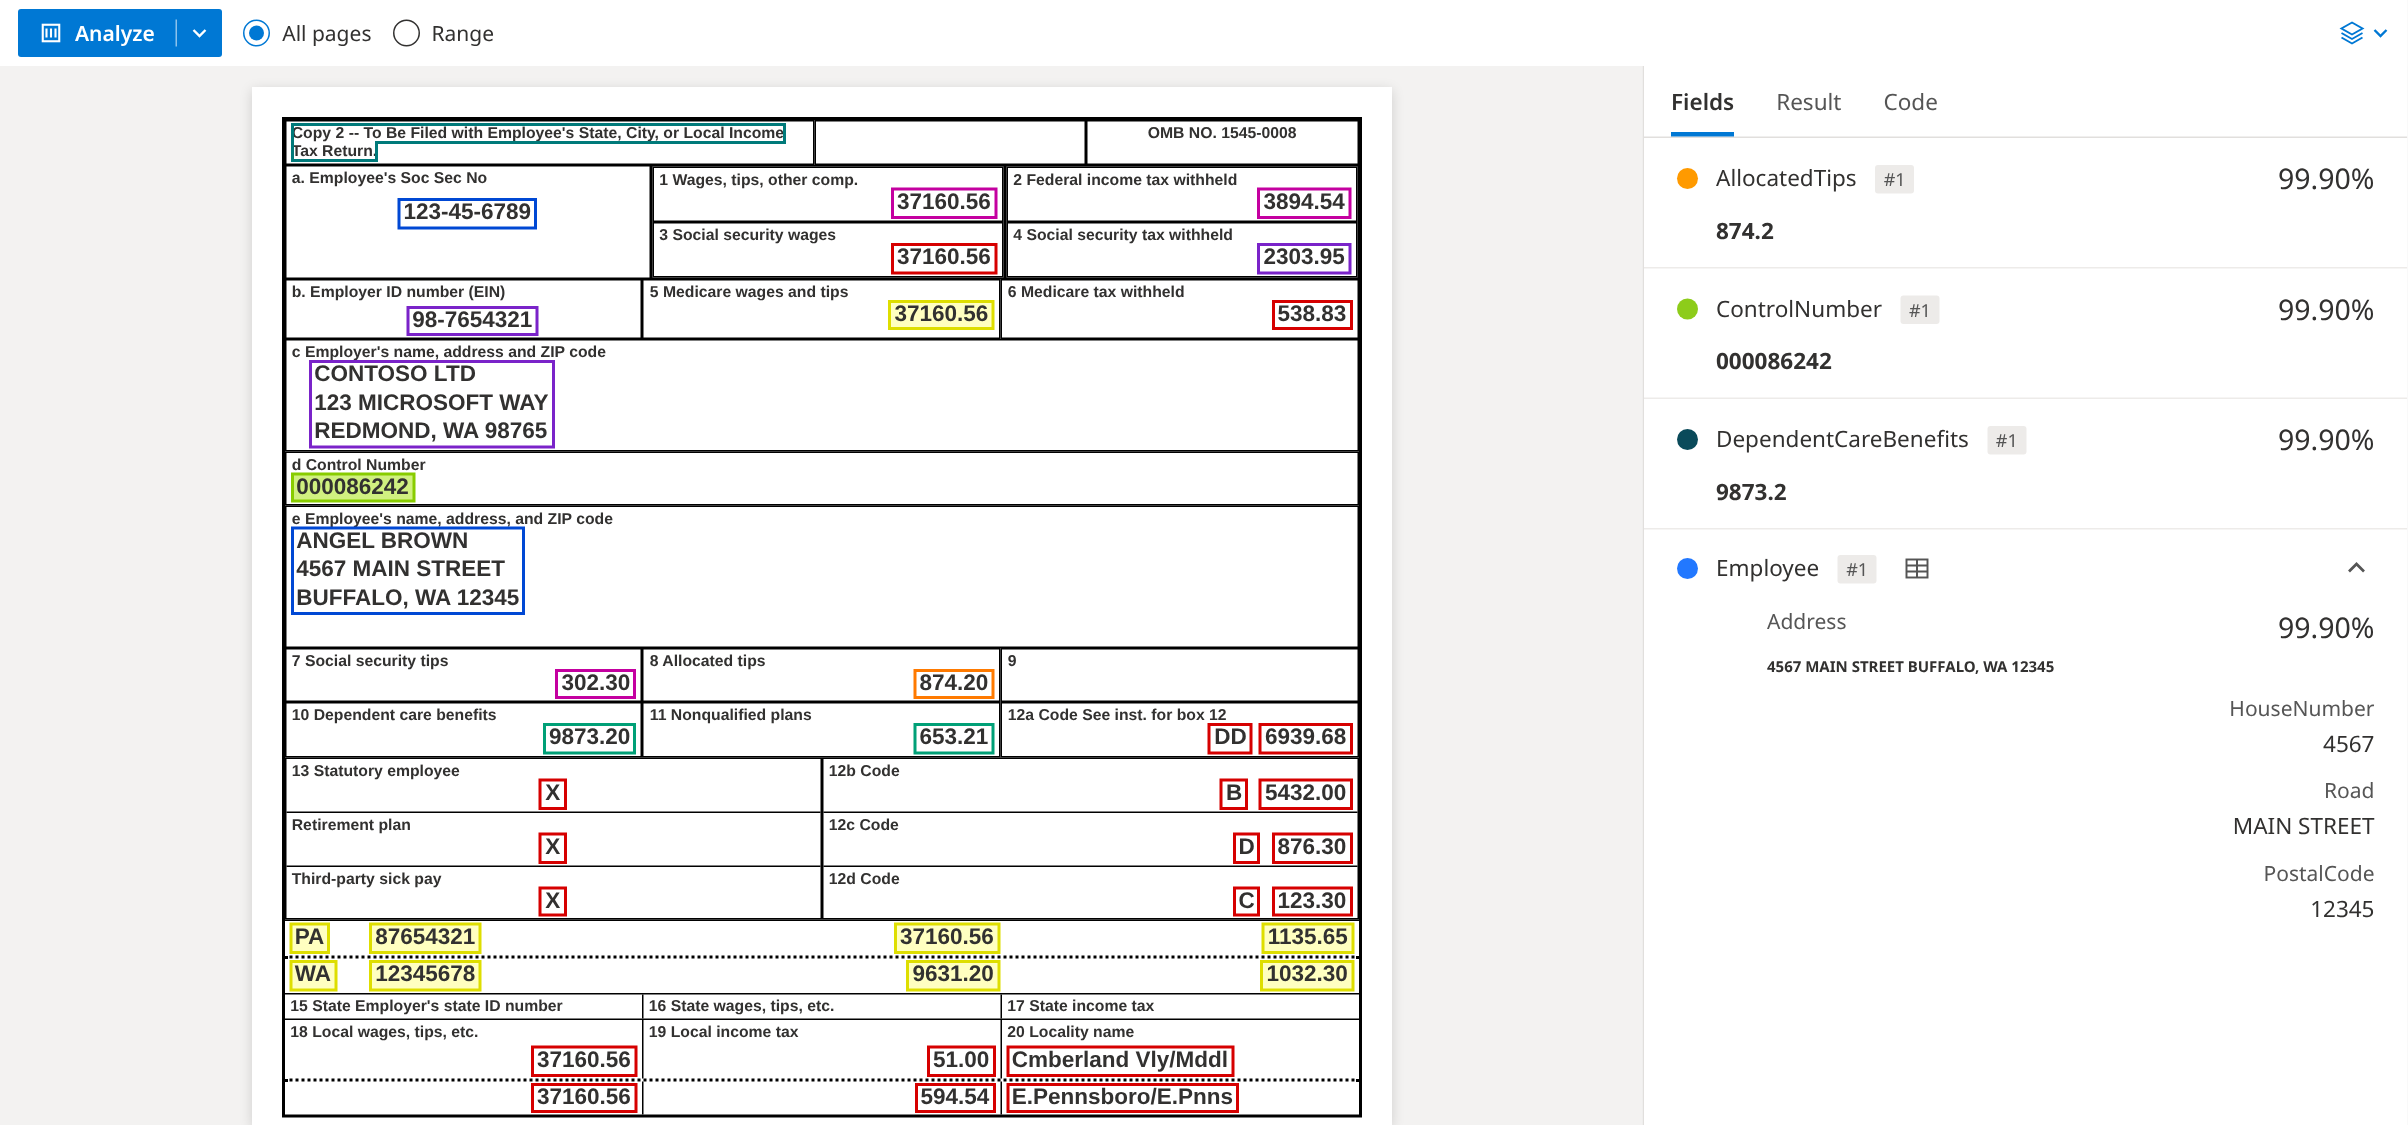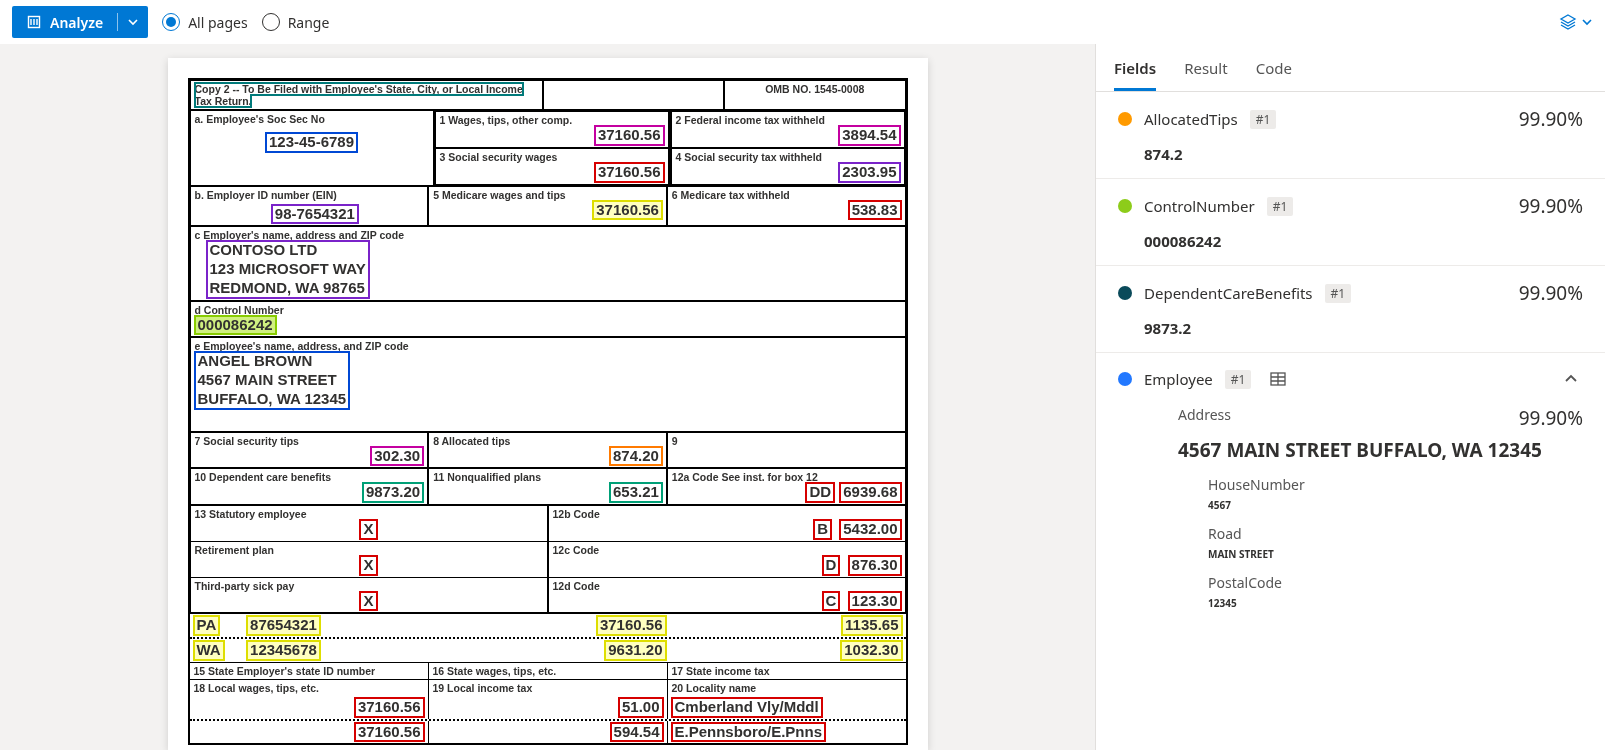--- a/index.html
+++ b/index.html
@@ -201,25 +201,25 @@
   }
   .subfield .sf-head {
     display: flex;
     justify-content: space-between;
     color: #565656;
     font-size: 14px;
   }
   .subfield .sf-val {
     font-weight: 700;
     margin-top: 6px;
-    font-size: 19px;
-  }
-  .sub2 { margin-left: 90px; margin-top: 12px; }
+    font-size: 10px;
+  }
+  .sub2 { margin-left: 90px; margin-top: 12px; text-align: right; }
   .sub2 .sf-lbl { color: #565656; font-size: 14px; }
-  .sub2 .sf-val { font-weight: 700; margin-top: 4px; font-size: 10px; }
+  .sub2 .sf-val { font-weight: 400; margin-top: 4px; font-size: 15px; }
   .chev-up {
     width: 24px;
     height: 24px;
     display: inline-flex;
     align-items: center;
     justify-content: center;
     cursor: pointer;
     color: #555;
   }
   svg { display: block; }

